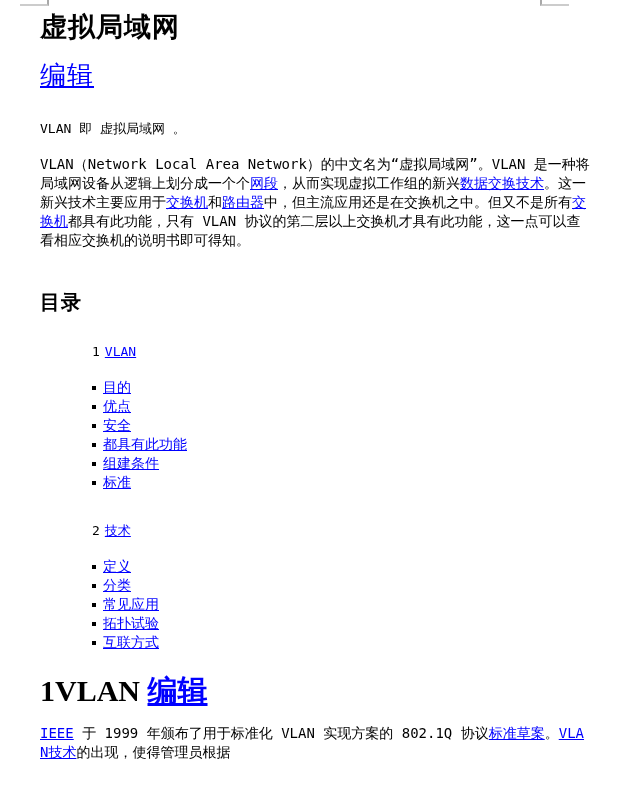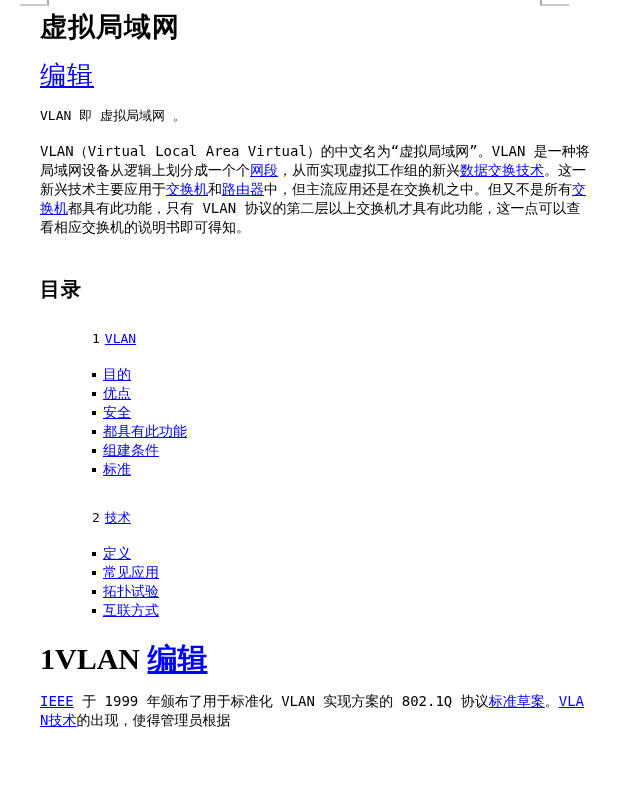--- a/index.html
+++ b/index.html
@@ -20,21 +20,21 @@
 
   a { color: var(--link-color, #0000ff); text-decoration: underline; }
 
   h1.page-title {
     font-size: 27px; line-height: 30px; font-weight: bold;
     margin: 11px 0 0 0; letter-spacing: 1px;
   }
   .edit-top { margin: 17px 0 0 0; }
   .edit-top a { font-size: 26px; line-height: 32px; letter-spacing: 1px; }
 
-  p.intro { font-size: 13px; line-height: 16px; margin: 17px 0 0 0; }
+  p.intro { font-size: 13px; line-height: 16px; margin: 30px 0 0 0; }
 
   p.body-text {
     font-size: 14px; line-height: 19px; margin: 18px 0 0 0;
     word-break: break-all;
   }
 
   h2.toc-heading { font-size: 20px; line-height: 22px; font-weight: bold; margin: 41px 0 0 0; letter-spacing: 1px; }
 
   .toc-section { margin: 29px 0 0 52px; font-size: 13px; line-height: 19px; }
   .toc-num { margin-right: 5px; }
@@ -58,37 +58,38 @@
 <div class="page">
 
   <h1 class="page-title">虚拟局域网</h1>
 
   <div class="edit-top">
     <a href="#">编辑</a>
   </div>
 
   <p class="intro">VLAN 即 虚拟局域网 。</p>
 
-  <p class="body-text"><span>VLAN（Virtual Local Area Virtual）的中文名为“虚拟局域网”。VLAN 是一种将局域网设备从逻辑上划分成一个个</span><a href="#">网段</a><span>，从而实现虚拟工作组的新兴</span><a href="#">数据交换技术</a><span>。这一新兴技术主要应用于</span><a href="#">交换机</a><span>和</span><a href="#">路由器</a><span>中，但主流应用还是在交换机之中。但又不是所有</span><a href="#">交换机</a><span>都具有此功能，只有 VLAN 协议的第二层以上交换机才具有此功能，这一点可以查看相应交换机的说明书即可得知。</span></p>
+  <p class="body-text"><span>VLAN（Network Local Area Network）的中文名为“虚拟局域网”。VLAN 是一种将局域网设备从逻辑上划分成一个个</span><a href="#">网段</a><span>，从而实现虚拟工作组的新兴</span><a href="#">数据交换技术</a><span>。这一新兴技术主要应用于</span><a href="#">交换机</a><span>和</span><a href="#">路由器</a><span>中，但主流应用还是在交换机之中。但又不是所有</span><a href="#">交换机</a><span>都具有此功能，只有 VLAN 协议的第二层以上交换机才具有此功能，这一点可以查看相应交换机的说明书即可得知。</span></p>
 
   <h2 class="toc-heading">目录</h2>
 
   <div id="toc-container">
       <div class="toc-section"><span class="toc-num">1</span><a href="#">VLAN</a></div>
       <ul class="toc-sub">
         <li><a href="#">目的</a></li>
         <li><a href="#">优点</a></li>
         <li><a href="#">安全</a></li>
         <li><a href="#">都具有此功能</a></li>
         <li><a href="#">组建条件</a></li>
         <li><a href="#">标准</a></li>
       </ul>
       <div class="toc-section"><span class="toc-num">2</span><a href="#">技术</a></div>
       <ul class="toc-sub">
         <li><a href="#">定义</a></li>
+        <li><a href="#">分类</a></li>
         <li><a href="#">常见应用</a></li>
         <li><a href="#">拓扑试验</a></li>
         <li><a href="#">互联方式</a></li>
       </ul>
     </div>
 
   <h3 class="sec-heading">
     <span>1VLAN</span>
     <a href="#">编辑</a>
   </h3>

